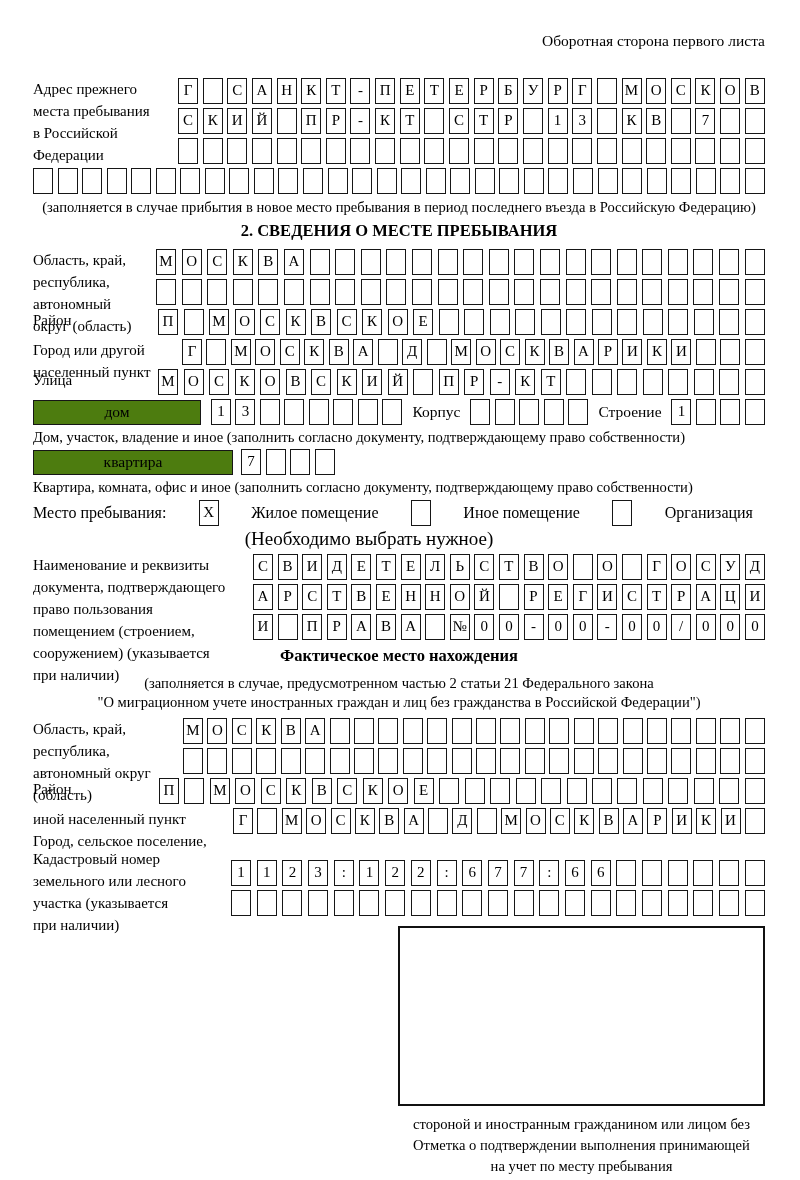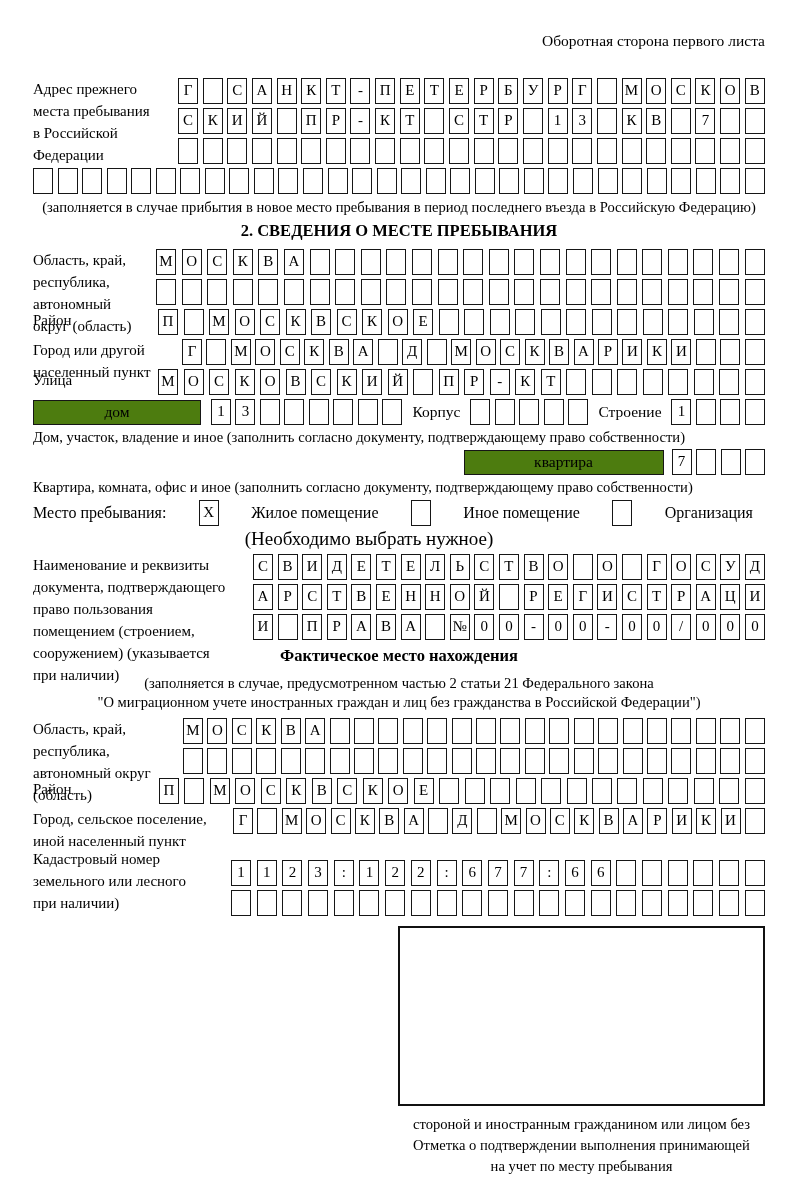--- a/index.html
+++ b/index.html
@@ -347,21 +347,21 @@
     <div class="txt">Строение</div>
     <div class="cellgroup">
         <div class="cell">1</div>
         <div class="cell"></div>
         <div class="cell"></div>
         <div class="cell"></div>
       </div>
   </div>
   <div class="caption">Дом, участок, владение и иное (заполнить согласно документу, подтверждающему право собственности)</div>
 
-  <div class="mixedrow mt2" style="justify-content:flex-end">
+  <div class="mixedrow mt2" style="justify-content:flex-start">
     <div class="namedbox" style="width:200px">квартира</div>
     <div class="cellgroup gap8">
         <div class="cell">7</div>
         <div class="cell"></div>
         <div class="cell"></div>
         <div class="cell"></div>
       </div>
   </div>
   <div class="caption">Квартира, комната, офис и иное (заполнить согласно документу, подтверждающему право собственности)</div>
 
@@ -560,22 +560,22 @@
           <div class="cell"></div>
           <div class="cell"></div>
           <div class="cell"></div>
           <div class="cell"></div>
         </div>
     </div>
   </div>
 
   <div class="fieldrow">
     <div class="label" style="width:196px">
+        <div class="line">иной населенный пункт</div>
         <div class="line">Город, сельское поселение,</div>
-        <div class="line">иной населенный пункт</div>
       </div>
     <div class="rows ml200">
       <div class="boxrow">
           <div class="cell">Г</div>
           <div class="cell"></div>
           <div class="cell">М</div>
           <div class="cell">О</div>
           <div class="cell">С</div>
           <div class="cell">К</div>
           <div class="cell">В</div>
@@ -595,20 +595,21 @@
           <div class="cell">И</div>
           <div class="cell"></div>
         </div>
     </div>
   </div>
 
   <div class="fieldrow" style="margin-top:26px">
     <div class="label kadlabel" style="width:190px">
         <div class="line">Кадастровый номер</div>
         <div class="line">земельного или лесного</div>
+        <div class="line">участка (указывается</div>
         <div class="line">при наличии)</div>
       </div>
     <div class="rows ml198">
       <div class="boxrow">
           <div class="cell">1</div>
           <div class="cell">1</div>
           <div class="cell">2</div>
           <div class="cell">3</div>
           <div class="cell">:</div>
           <div class="cell">1</div>

